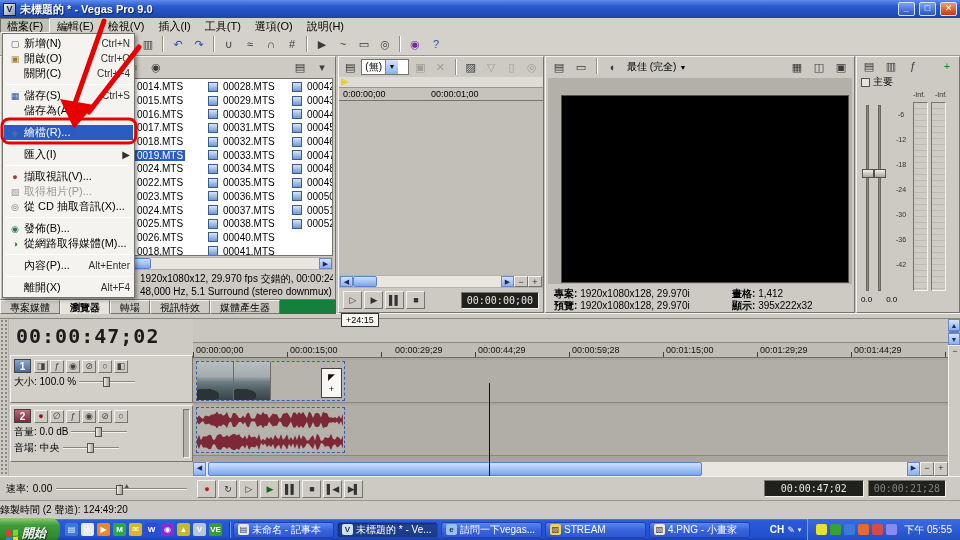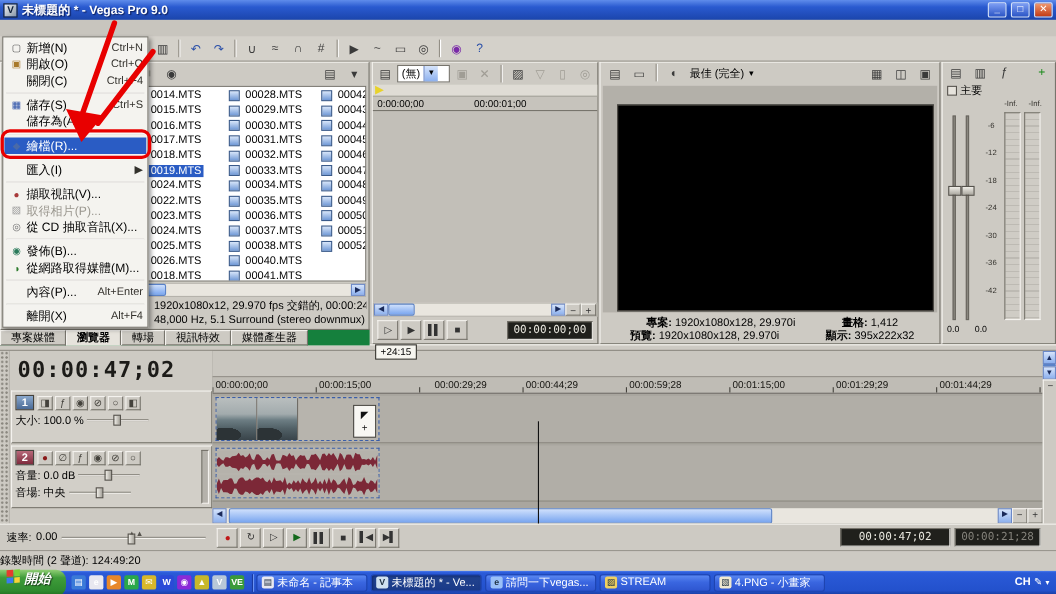--- a/index.html
+++ b/index.html
@@ -62,21 +62,21 @@
 .tcbox{background:#20201c;color:#e8e6de;font-family:"DejaVu Sans Mono",monospace;font-size:10px;padding:2px 5px;border:1px solid;border-color:#77746c #f4f2ee #f4f2ee #77746c;}
 .tcbox.dim{color:#83817a;}
 
 
 #preview{left:545px;top:56px;width:310px;height:257px;}
 #p-toolbar{height:20px;display:flex;align-items:center;gap:2px;padding:0 3px;}
 #p-quality{display:flex;align-items:center;gap:3px;height:16px;padding:0 2px;font-size:10px;}
 #p-content{position:absolute;left:2px;top:21px;right:2px;height:206px;background:#b3b0a9;}
 #p-video{position:absolute;left:13px;top:17px;width:288px;height:188px;background:#000;border:1px solid #55524c;}
 #p-info{position:absolute;left:8px;top:231px;right:4px;font-size:10px;line-height:12px;}
-#p-info .row{display:flex;justify-content:center;}
+#p-info .row{display:flex;}
 #p-info .c1{width:178px;white-space:nowrap;}
 #p-info .c2{white-space:nowrap;}
 
 
 #mixer{left:856px;top:56px;width:104px;height:257px;}
 #m-toolbar{height:18px;display:flex;align-items:center;gap:2px;padding:0 2px;}
 #m-title{height:14px;display:flex;align-items:center;gap:3px;padding:0 4px;font-size:10px;}
 #m-sq{width:9px;height:9px;border:1px solid #55524c;background:#e6e3dc;}
 #m-body{position:absolute;left:4px;top:34px;right:4px;height:202px;display:flex;}
 #mx-faders{width:30px;position:relative;}
@@ -140,21 +140,21 @@
 #rate-tick{position:absolute;left:46%;top:-2px;font-size:7px;color:#55524c;}
 #transport-buttons{display:flex;gap:2px;padding-left:4px;}
 #tc-wrap{margin-left:auto;display:flex;gap:4px;padding-right:14px;}
 
 #statusbar{position:absolute;left:0;top:500px;width:960px;height:19px;background:#cdcac3;border-top:1px solid #9a978f;display:flex;align-items:center;font-size:10px;}
 #status-left{padding-left:6px;flex:1;}
 #status-right{padding-right:16px;}
 
 
 #taskbar{position:absolute;left:0;top:519px;width:960px;height:21px;background:linear-gradient(180deg,#4a7cf0 0%,#2a5ad8 8%,#2351cc 85%,#1a41a8 100%);display:flex;align-items:center;z-index:40;}
-#start-btn{height:24px;padding:0 14px 0 6px;display:flex;align-items:flex-start;gap:4px;color:#fff;font-weight:bold;font-style:italic;font-size:12px;background:linear-gradient(180deg,#8fce74 0%,#3f9c3a 30%,#2e8a2e 80%,#1e6a1e 100%);border-radius:0 9px 9px 0;text-shadow:1px 1px 1px #1a3a1a;}
+#start-btn{height:24px;padding:0 14px 0 6px;display:flex;align-items:flex-end;gap:4px;color:#fff;font-weight:bold;font-style:italic;font-size:12px;background:linear-gradient(180deg,#8fce74 0%,#3f9c3a 30%,#2e8a2e 80%,#1e6a1e 100%);border-radius:0 9px 9px 0;text-shadow:1px 1px 1px #1a3a1a;}
 #flag{width:12px;height:12px;display:grid;grid-template:1fr 1fr/1fr 1fr;gap:1px;transform:skewY(-4deg);}
 #flag span{display:block;}
 #quick-launch{display:flex;align-items:center;gap:3px;padding:0 5px;}
 .ql{width:13px;height:13px;border-radius:2px;font-size:8px;font-weight:bold;color:#fff;display:flex;align-items:center;justify-content:center;overflow:hidden;}
 .tdiv{width:2px;height:16px;border-left:1px solid #1a3aa0;border-right:1px solid #6a94f4;margin:0 2px;}
 #tasks{display:flex;gap:3px;flex:1;}
 .task{width:101px;height:16px;display:flex;align-items:center;gap:3px;padding:0 4px;background:linear-gradient(180deg,#5a88f2,#3a66e0 45%,#2e56d0);border-radius:3px;border:1px solid #1e44b0;color:#fff;font-size:10px;white-space:nowrap;overflow:hidden;}
 .task.act{background:linear-gradient(180deg,#23448f,#1a3a88);box-shadow:inset 1px 1px 2px #102a70;}
 .task-ic{width:11px;height:11px;flex:none;border-radius:2px;font-size:8px;font-weight:bold;color:#234;display:flex;align-items:center;justify-content:center;}
 .task-lb{overflow:hidden;text-overflow:ellipsis;}
@@ -183,20 +183,29 @@
 <div id="screen">
 
   <div id="titlebar">
     <div id="app-icon">V</div>
     <div id="title-text">未標題的 * - Vegas Pro 9.0</div>
     <div class="tbb">_</div>
     <div class="tbb">□</div>
     <div class="tbb close">✕</div>
   </div>
 
+  <div id="menubar">
+      <div class="mb-item open">檔案(F)</div>
+      <div class="mb-item">編輯(E)</div>
+      <div class="mb-item">檢視(V)</div>
+      <div class="mb-item">插入(I)</div>
+      <div class="mb-item">工具(T)</div>
+      <div class="mb-item">選項(O)</div>
+      <div class="mb-item">說明(H)</div>
+    </div>
   <div id="toolbar">
       <div class="ti">▢</div>
       <div class="ti" style="color: rgb(168, 121, 42);">▨</div>
       <div class="ti" style="color: rgb(42, 79, 168);">▦</div>
       <div class="ti">▤</div>
       <div class="tsep"></div>
       <div class="ti">✂</div>
       <div class="ti">◫</div>
       <div class="ti">▥</div>
       <div class="tsep"></div>
@@ -711,20 +720,31 @@
         <div class="task">
           <span class="task-ic" style="background: rgb(240, 232, 208);">▧</span>
           <span class="task-lb">4.PNG - 小畫家</span>
         </div>
       </div>
     <div id="lang-area">
       <span>CH</span>
       <span style="font-size:9px;">✎</span>
       <span style="font-size:7px;">▾</span>
     </div>
+    <div id="tray">
+      <span id="tray-icons" style="display:flex;gap:3px;">
+          <span class="tray-ic" style="background: rgb(232, 224, 58);"></span>
+          <span class="tray-ic" style="background: rgb(56, 160, 56);"></span>
+          <span class="tray-ic" style="background: rgb(58, 122, 216);"></span>
+          <span class="tray-ic" style="background: rgb(232, 106, 42);"></span>
+          <span class="tray-ic" style="background: rgb(216, 74, 74);"></span>
+          <span class="tray-ic" style="background: rgb(138, 138, 240);"></span>
+        </span>
+      <span id="clock">下午 05:55</span>
+    </div>
   </div>
 
   <div id="file-menu">
       <div class="m-row">
         <span class="m-ic" style="color: rgb(85, 85, 85);">▢</span>
         <span class="m-lb">新增(N)</span>
         <span class="m-sc">Ctrl+N</span>
       </div>
       <div class="m-row">
         <span class="m-ic" style="color: rgb(168, 121, 42);">▣</span>

